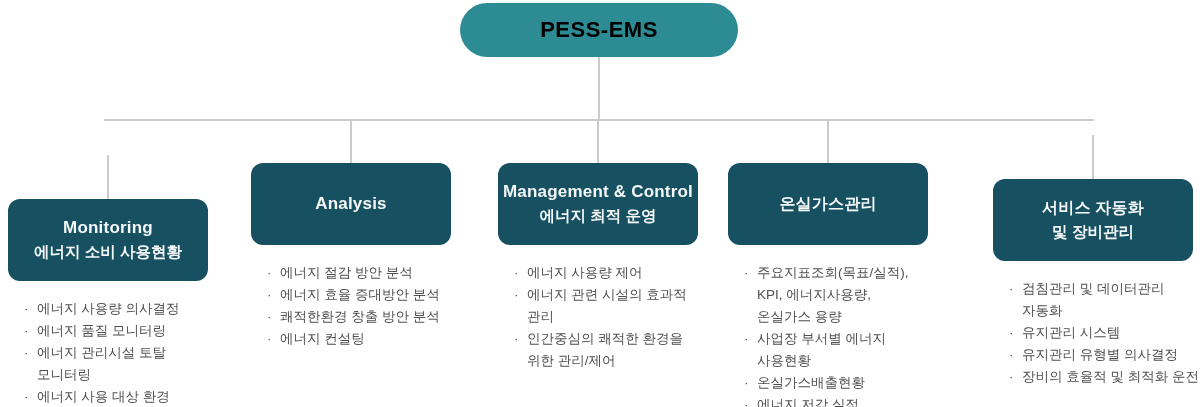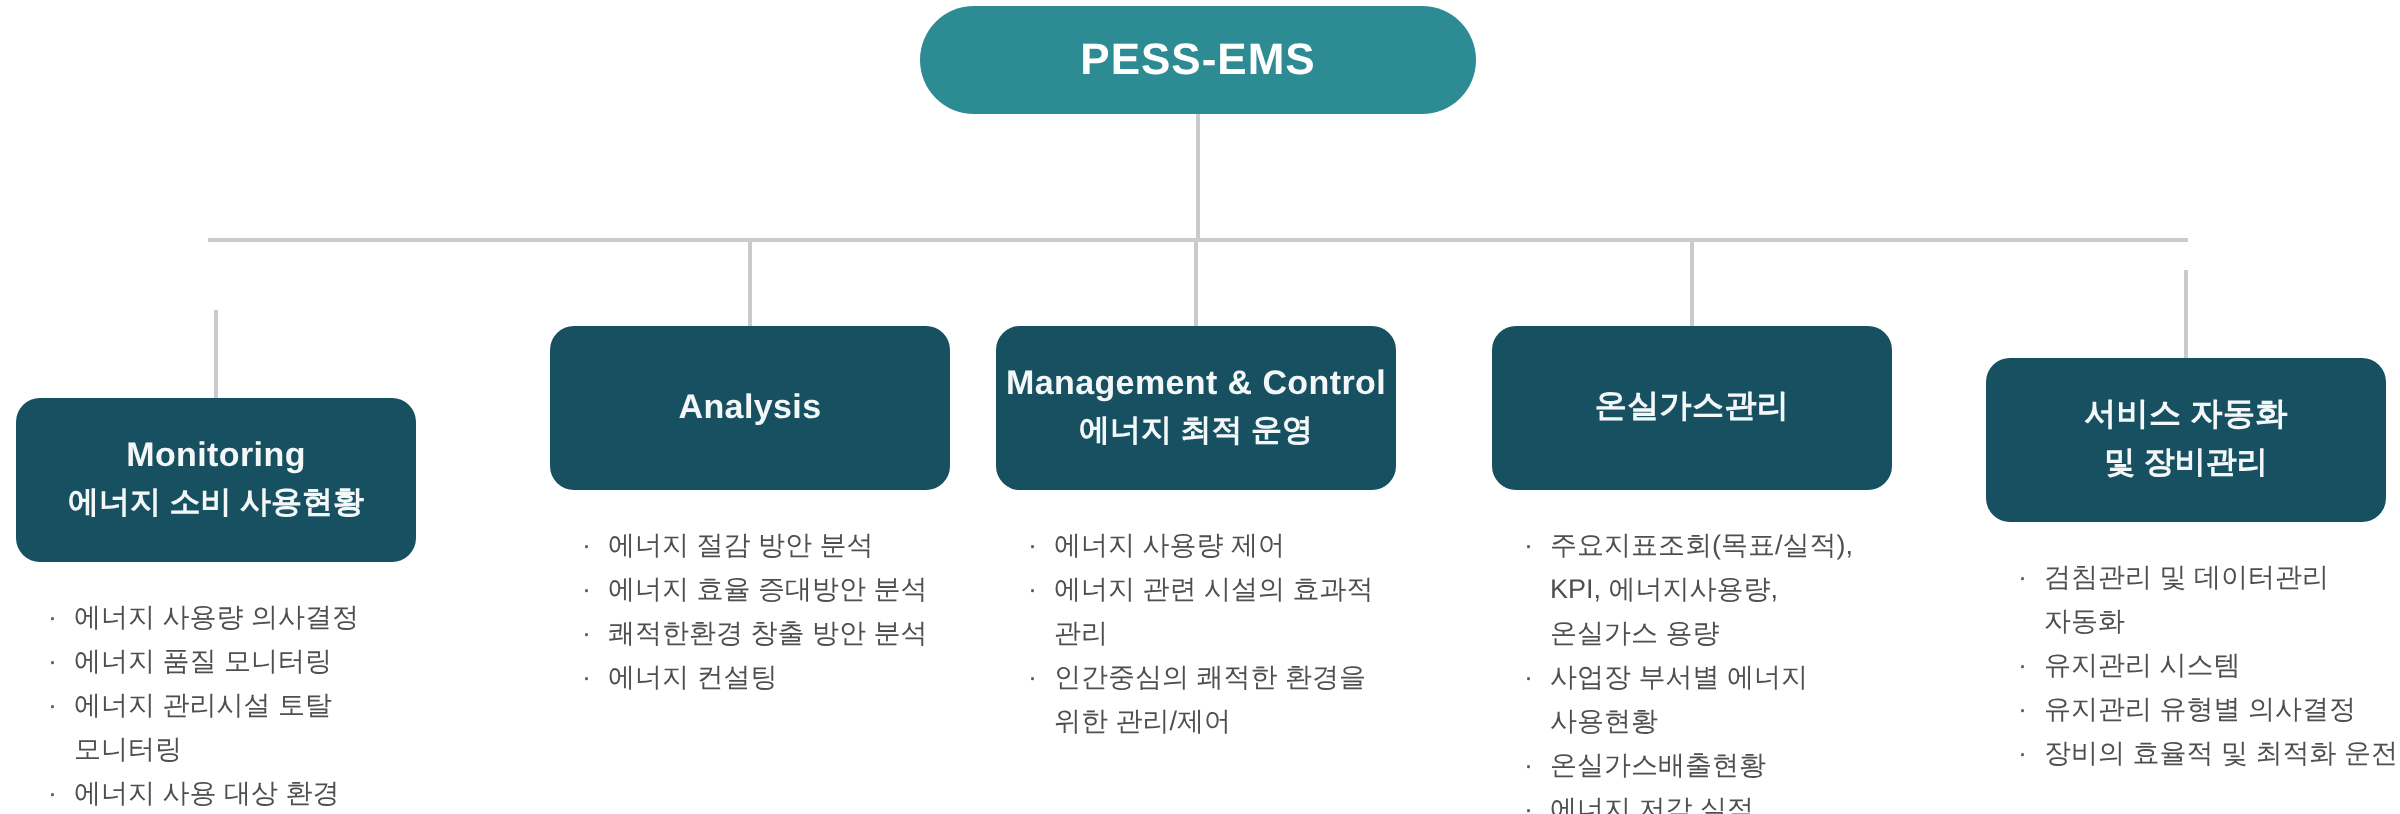--- a/index.html
+++ b/index.html
@@ -15,37 +15,37 @@
   }
 
   
   .root-pill {
     position: absolute;
     left: 460px; top: 3px;
     width: 278px; height: 54px;
     background: #2d8b93;
     border-radius: 27px;
     display: flex; align-items: center; justify-content: center;
-    color: #ffffff;
+    color: #000000;
     font-size: 22px;
     font-weight: 700;
     letter-spacing: 0.5px;
   }
 
   
   .line { position: absolute; background: #c9cbcc; }
   .stem  { left: 597.5px; top: 57px;  width: 2px;   height: 63px; }
   .hline { left: 104px;   top: 119px; width: 990px; height: 2px;  }
 
   
   .col { position: absolute; top: 163px; width: 200px; }
   .col-0 { left: 8px; margin-top: 36px;   }
-  .col-1 { left: 251px; margin-left: 24px; }
+  .col-1 { left: 251px; }
   .col-2 { left: 498px; }
-  .col-3 { left: 746px; }
+  .col-3 { left: 728px; }
   .col-4 { left: 993px; margin-top: 16px; }
 
   .drop {
     position: absolute;
     left: 99px; top: -44px;
     width: 2px; height: 44px;
     background: #c9cbcc;
   }
 
   .hbox {

